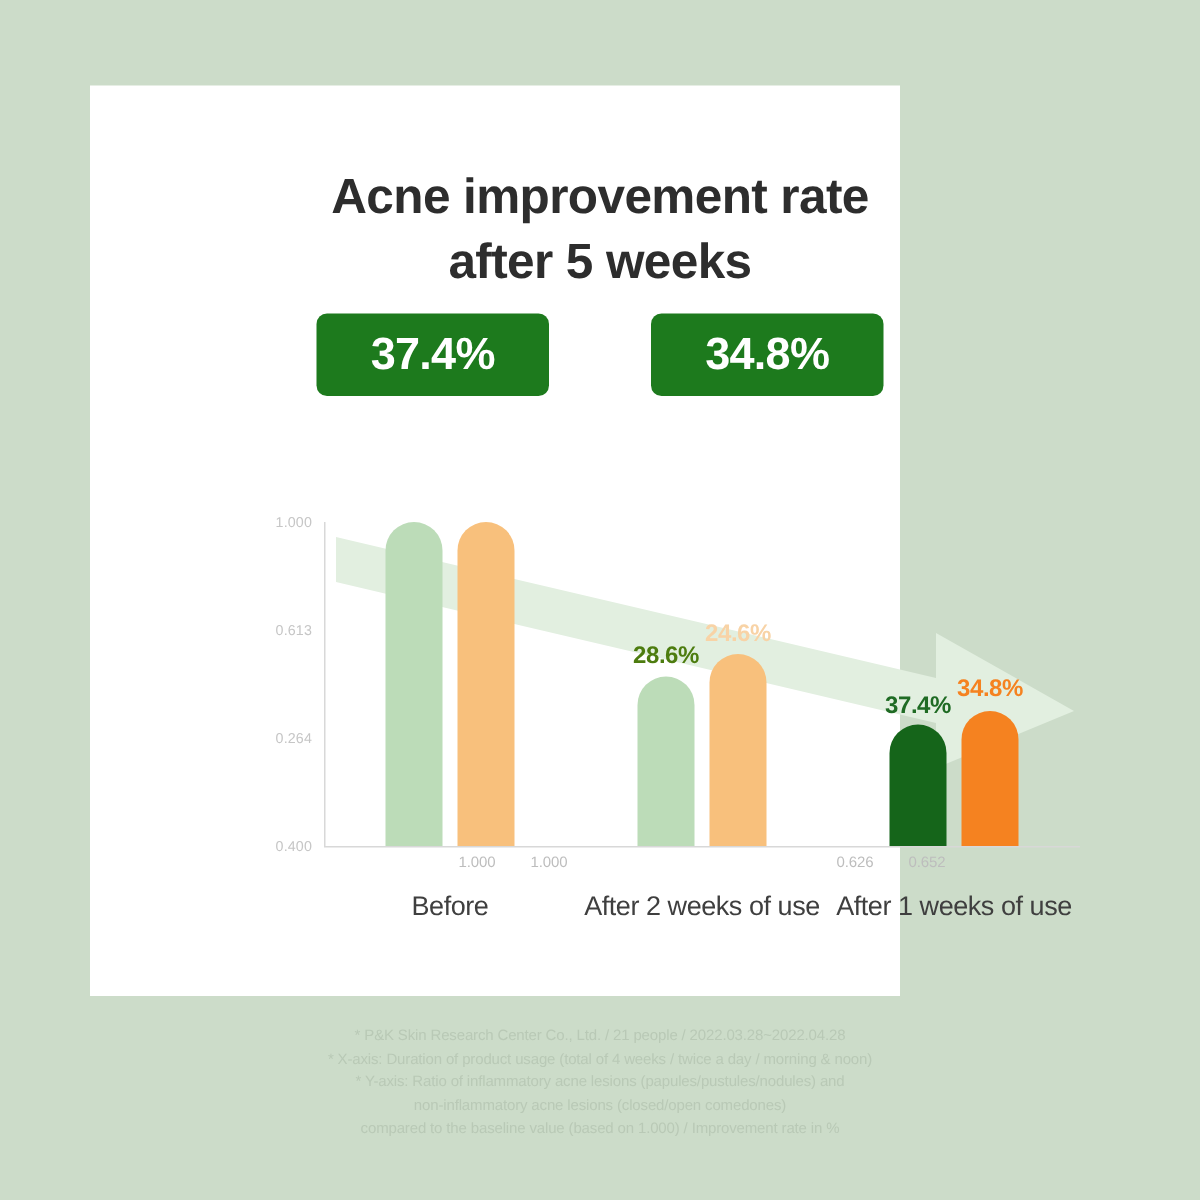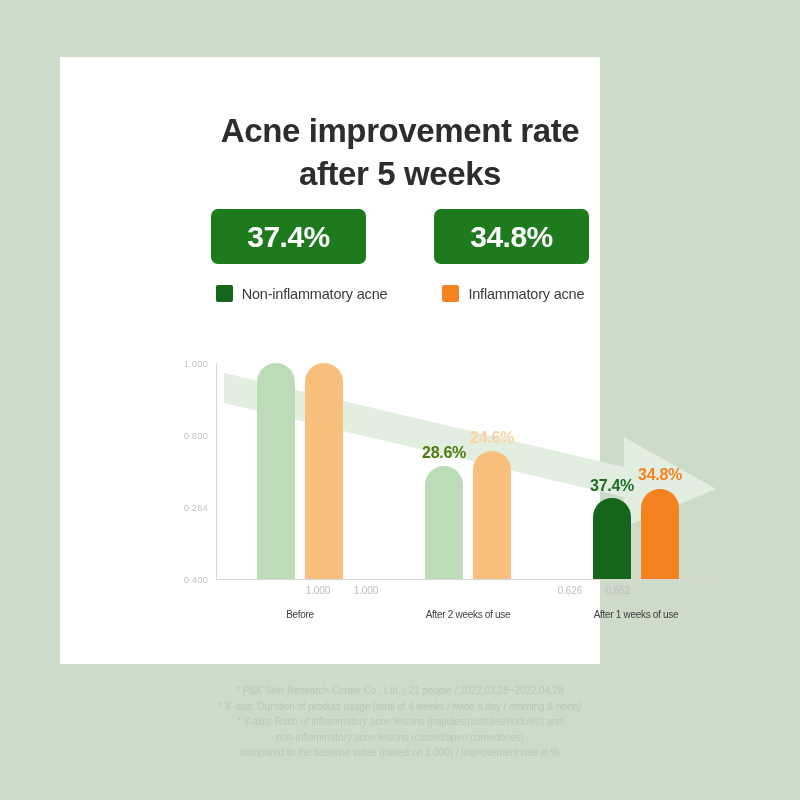--- a/index.html
+++ b/index.html
@@ -85,21 +85,21 @@
   .legend-label {
     font-size: 14.5px;
     color: #3b3b3b;
     letter-spacing: -0.2px;
   }
 
   
   .chart {
     position: absolute;
     left: 100px;
-    top: 300px;
+    top: 285px;
     width: 560px;
     height: 270px;
   }
 
   .axis-line-y {
     position: absolute;
     left: 56px;
     top: 6px;
     width: 1px;
     height: 216px;
@@ -201,21 +201,21 @@
   .cats {
     position: absolute;
     left: 56px;
     top: 252px;
     width: 504px;
     display: flex;
   }
   .cat {
     flex: 1;
     text-align: center;
-    font-size: 10px;
+    font-size: 18px;
     color: #3f3f3f;
     letter-spacing: -0.3px;
     white-space: nowrap;
   }
 
   
   .footnotes {
     position: absolute;
     left: 0;
     top: 683px;
@@ -237,38 +237,28 @@
   <div class="title">
     <span class="title-line">Acne improvement rate</span>
     <span class="title-line">after 5 weeks</span>
   </div>
 
   <div class="badges">
     <div class="badge">37.4%</div>
     <div class="badge">34.8%</div>
   </div>
 
-  <div class="legend">
-    <div class="legend-item">
-      <span class="legend-swatch" style="background:#15651a"></span>
-      <span class="legend-label">Non-inflammatory acne</span>
-    </div>
-    <div class="legend-item">
-      <span class="legend-swatch" style="background:#f58220"></span>
-      <span class="legend-label">Inflammatory acne</span>
-    </div>
-  </div>
 
   <div class="chart">
 
     <div class="axis-line-y"></div>
     <div class="axis-line-x"></div>
 
     <div class="ytick" style="top:1px">1.000</div>
-    <div class="ytick" style="top:73px">0.800</div>
+    <div class="ytick" style="top:73px">0.613</div>
     <div class="ytick" style="top:145px">0.264</div>
     <div class="ytick" style="top:217px">0.400</div>
 
     <div class="arrow-wrap">
       <svg width="504" height="180" viewBox="0 0 504 180" preserveAspectRatio="none">
         <polygon points="8,2 408,96 408,66 500,118 408,156 408,126 8,32" fill="#e2efe0"></polygon>
       </svg>
     </div>
 
     <div class="groups">

